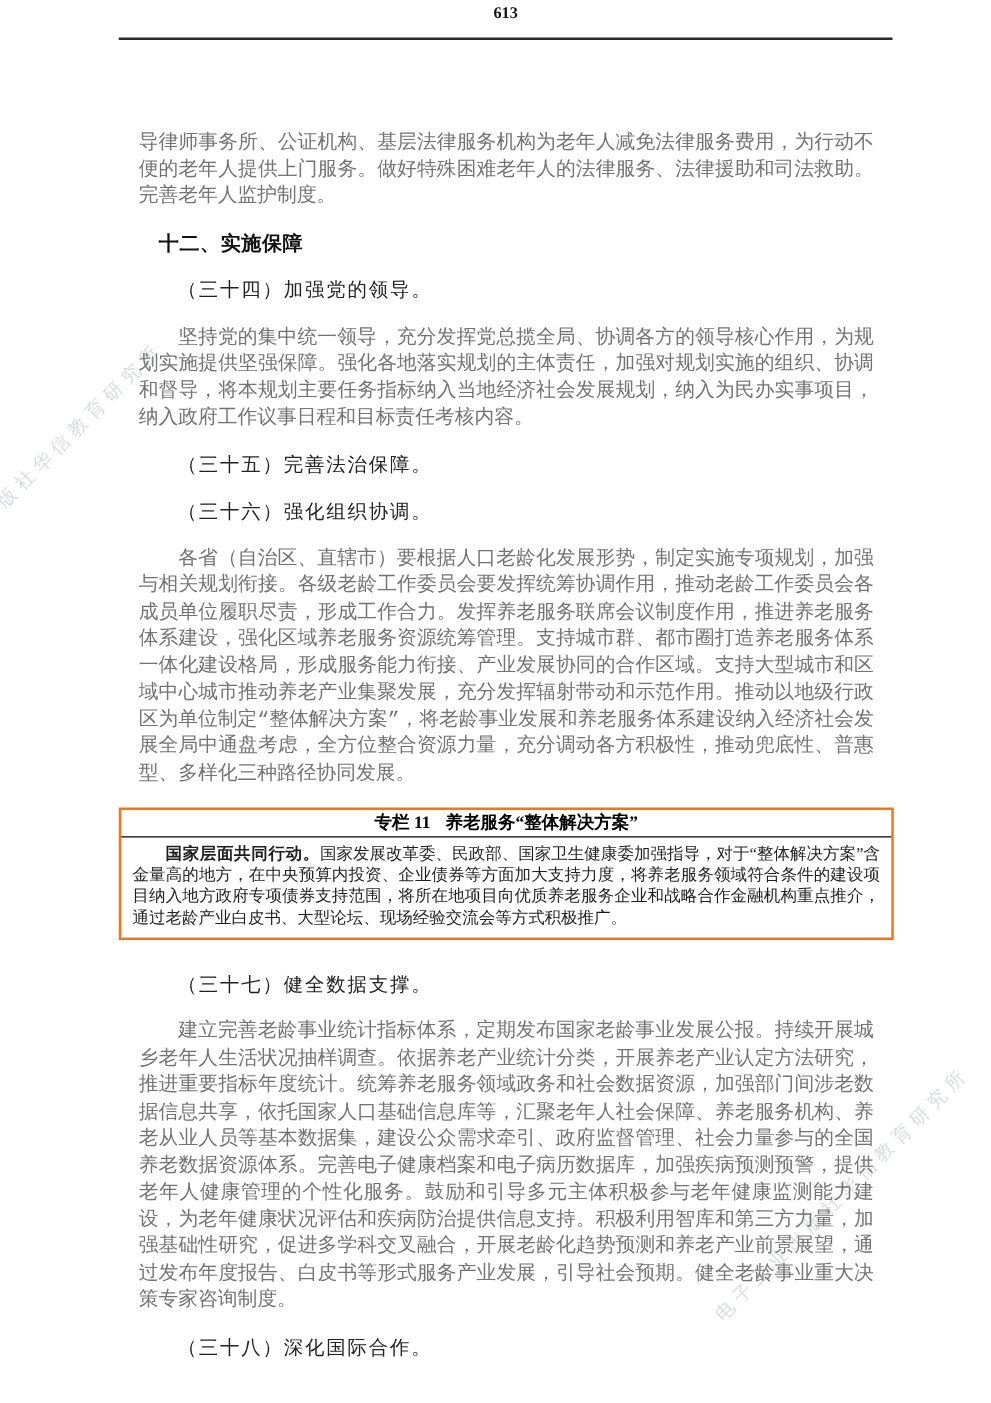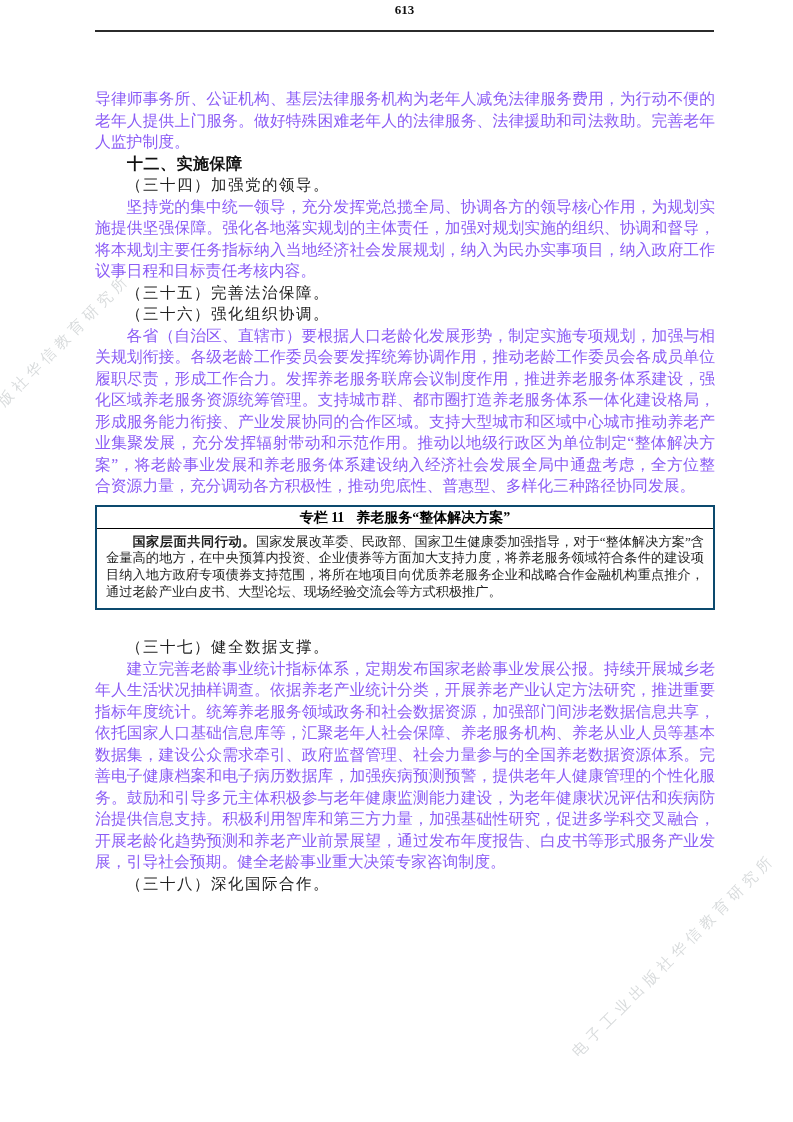--- a/index.html
+++ b/index.html
@@ -48,52 +48,52 @@
     background: #2b2b2b;
   }
   .content {
     position: absolute;
     z-index: 1;
     left: 95px;
     top: 88px;
     width: 620px;
   }
   .para {
-    margin: 0;
-    font-family: Liberation Serif, serif;
+    margin: 16px;
+    font-family: Liberation Mono, monospace;
     font-size: 15.8px;
     line-height: 21.5px;
     text-align: justify;
     text-justify: inter-character;
     text-indent: 2em;
-    color: #8b5cf6;
+    color: #737373;
   }
   .para.noindent { text-indent: 0; }
   .section-heading {
     margin: 0;
     font-family: Liberation Sans, sans-serif;
     font-size: 16px;
     line-height: 21.5px;
     font-weight: 700;
     text-indent: 2em;
     letter-spacing: 0.5px;
     color: #111111;
   }
   .subheading {
-    margin: 0;
+    margin: 16px;
     font-family: "Liberation Serif", serif;
     font-size: 15.5px;
     line-height: 21.5px;
     font-weight: 400;
     text-indent: 2em;
     letter-spacing: 1.5px;
     color: #222222;
   }
   .box {
-    border: 2px solid #0c4a6e;
+    border: 2px solid #f97316;
     margin: 8px 0 26px 0;
     background: #ffffff;
   }
   .box-title-bar {
     text-align: center;
     font-weight: 700;
     font-size: 14px;
     line-height: 21px;
     color: #000000;
     border-bottom: 1.5px solid #000000;

